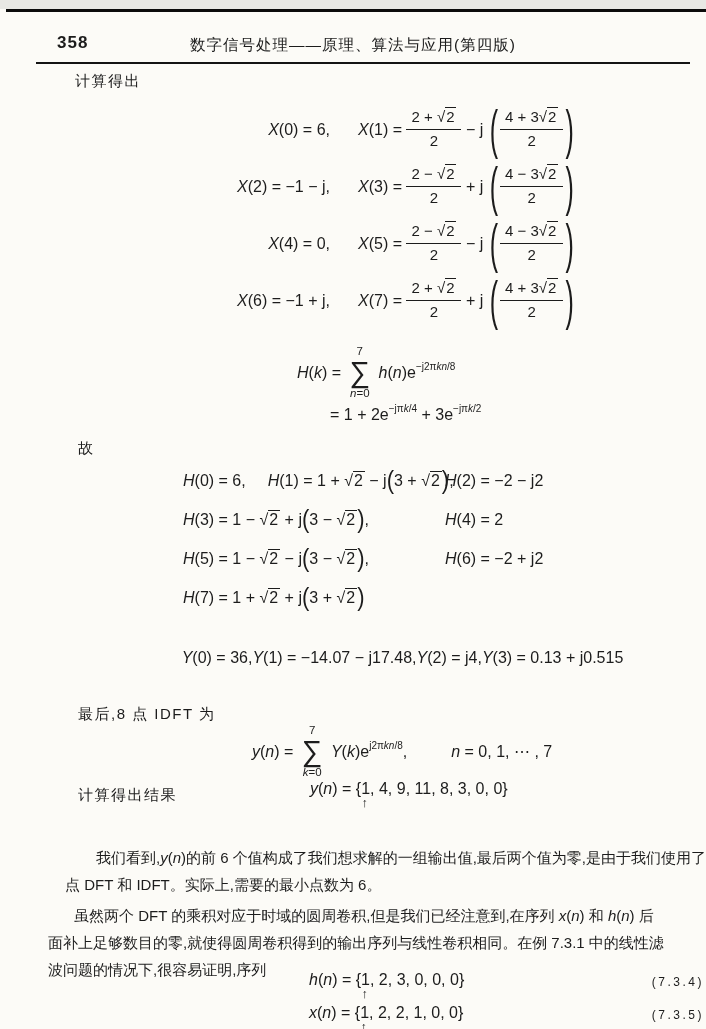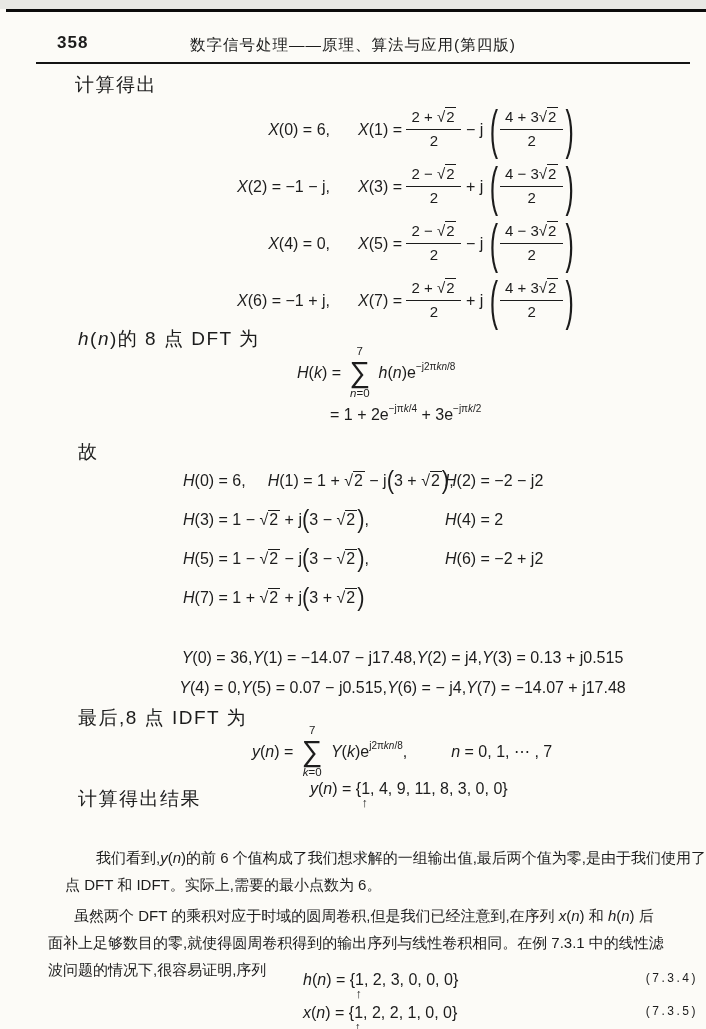--- a/index.html
+++ b/index.html
@@ -13,21 +13,21 @@
     font-family:Liberation Sans, sans-serif;
     font-size:16px; overflow:hidden;
   }
   .abs{position:absolute;}
   
   .top-edge{position:absolute; top:0; left:6px; width:700px; height:3px; background:#0c0c0c;}
   .page-num{position:absolute; top:24px; left:57px; font-size:17px; font-weight:600; letter-spacing:1px;}
   .header-title{position:absolute; top:26px; left:0; right:0; text-align:center; font-size:15.5px; letter-spacing:1px;}
   .header-rule{position:absolute; top:53px; left:36px; width:654px; height:2px; background:var(--rule);}
   
-  .cn{font-size:19px; letter-spacing:1.5px; white-space:pre;}
+  .cn{font-size:15px; letter-spacing:1.5px; white-space:pre;}
   
   .tline{white-space:pre;}
   
   .mline{display:flex; align-items:center; white-space:pre;}
   
   .m-t,.m-i{white-space:pre;}
   .m-i{font-style:italic;}
   .m-sp{display:inline-block;}
   .m-sup{position:relative; top:-0.6em; font-size:10px; white-space:pre;}
   .m-frac{display:inline-block; vertical-align:middle; text-align:center; font-size:15px; line-height:1.25;}
@@ -52,21 +52,21 @@
   .xc1{width:270px; display:flex; justify-content:flex-end; align-items:center; white-space:pre;}
   .xc2{margin-left:28px; display:flex; align-items:center; white-space:pre;}
   .hkblock{left:297px; top:337px;}
   .hk2{margin-left:33px; margin-top:6px;}
   .hblock{left:60px; top:452px; width:640px;}
   .hrow{position:relative; height:39px; display:flex; align-items:center;}
   .hc1{margin-left:123px; display:flex; align-items:center; white-space:pre;}
   .hc2{position:absolute; left:385px; top:50%; transform:translateY(-50%); white-space:pre;}
   .yrow{display:flex; justify-content:center; left:140px; width:525px;}
   .ysum{left:252px; top:716px;}
-  .beq{left:58px; width:640px; display:flex; align-items:flex-start;}
+  .beq{left:64px; width:640px; display:flex; align-items:flex-end;}
   .beq .eq{margin-left:245px;}
   .beq .eqno{margin-left:auto; font-size:12px; letter-spacing:2.5px;}
   .para{line-height:27px; font-size:15px;}
   .pline{white-space:pre;}
   .p1{left:65px; top:835px; width:640px;}
   .p2{left:48px; top:893px; width:658px;}
   .indent1{padding-left:31px;}
   .indent2{padding-left:26px;}
 </style>
 </head>
@@ -93,21 +93,20 @@
     <div class="xrow">
       <span class="xc1"><span class="m-i">X</span><span class="m-t">(4) = 0,</span></span>
       <span class="xc2"><span class="m-i">X</span><span class="m-t">(5) = </span><span class="m-frac"><span class="m-num"><span class="m-t">2 − </span><span class="m-sqrt"><span class="m-rsign">√</span><span class="m-rd">2</span></span></span><span class="m-den"><span class="m-t">2</span></span></span><span class="m-t"> − j </span><span class="m-paren"><span class="m-pl big">(</span><span class="m-pc" style="white-space: pre;"><span class="m-frac"><span class="m-num"><span class="m-t">4 − 3</span><span class="m-sqrt"><span class="m-rsign">√</span><span class="m-rd">2</span></span></span><span class="m-den"><span class="m-t">2</span></span></span></span><span class="m-pr big">)</span></span></span>
     </div>
     <div class="xrow">
       <span class="xc1"><span class="m-i">X</span><span class="m-t">(6) = −1 + j,</span></span>
       <span class="xc2"><span class="m-i">X</span><span class="m-t">(7) = </span><span class="m-frac"><span class="m-num"><span class="m-t">2 + </span><span class="m-sqrt"><span class="m-rsign">√</span><span class="m-rd">2</span></span></span><span class="m-den"><span class="m-t">2</span></span></span><span class="m-t"> + j </span><span class="m-paren"><span class="m-pl big">(</span><span class="m-pc" style="white-space: pre;"><span class="m-frac"><span class="m-num"><span class="m-t">4 + 3</span><span class="m-sqrt"><span class="m-rsign">√</span><span class="m-rd">2</span></span></span><span class="m-den"><span class="m-t">2</span></span></span></span><span class="m-pr big">)</span></span></span>
     </div>
   </div>
 
-  <div class="abs cn" style="left:78px; top:317px;"><span class="m-i">h</span><span class="m-t">(</span><span class="m-i">n</span><span class="m-t">)的 8 点 DFT 为</span></div>
 
   <div class="abs hkblock">
     <div class="mline"><span class="m-i">H</span><span class="m-t">(</span><span class="m-i">k</span><span class="m-t">) = </span><span class="m-sum"><span class="m-sumtop">7</span><span class="m-sumsig">∑</span><span class="m-sumbot"><span class="m-i">n</span><span class="m-t">=0</span></span></span><span class="m-t"> </span><span class="m-i">h</span><span class="m-t">(</span><span class="m-i">n</span><span class="m-t">)e</span><span class="m-sup"><span class="m-t">−j2π</span><span class="m-i">kn</span><span class="m-t">/8</span></span></div>
     <div class="mline hk2"><span class="m-t">= 1 + 2e</span><span class="m-sup"><span class="m-t">−jπ</span><span class="m-i">k</span><span class="m-t">/4</span></span><span class="m-t"> + 3e</span><span class="m-sup"><span class="m-t">−jπ</span><span class="m-i">k</span><span class="m-t">/2</span></span></div>
   </div>
 
   <div class="abs cn" style="left:78px; top:430px;">故</div>
 
   <div class="abs hblock">
     <div class="hrow">
@@ -128,26 +127,20 @@
     </div>
   </div>
 
 
   <div class="abs yrow" style="top:640px;">
     <span class="tline"><span class="m-i">Y</span><span class="m-t">(0) = 36,</span></span>
     <span class="tline"><span class="m-i">Y</span><span class="m-t">(1) = −14.07 − j17.48,</span></span>
     <span class="tline"><span class="m-i">Y</span><span class="m-t">(2) = j4,</span></span>
     <span class="tline"><span class="m-i">Y</span><span class="m-t">(3) = 0.13 + j0.515</span></span>
   </div>
-  <div class="abs yrow" style="top:670px;">
-    <span class="tline"><span class="m-i">Y</span><span class="m-t">(4) = 0,</span></span>
-    <span class="tline"><span class="m-i">Y</span><span class="m-t">(5) = 0.07 − j0.515,</span></span>
-    <span class="tline"><span class="m-i">Y</span><span class="m-t">(6) = − j4,</span></span>
-    <span class="tline"><span class="m-i">Y</span><span class="m-t">(7) = −14.07 + j17.48</span></span>
-  </div>
 
   <div class="abs cn" style="left:78px; top:696px;">最后,8 点 IDFT 为</div>
 
   <div class="abs ysum mline"><span class="m-i">y</span><span class="m-t">(</span><span class="m-i">n</span><span class="m-t">) = </span><span class="m-sum"><span class="m-sumtop">7</span><span class="m-sumsig">∑</span><span class="m-sumbot"><span class="m-i">k</span><span class="m-t">=0</span></span></span><span class="m-t"> </span><span class="m-i">Y</span><span class="m-t">(</span><span class="m-i">k</span><span class="m-t">)e</span><span class="m-sup"><span class="m-t">j2π</span><span class="m-i">kn</span><span class="m-t">/8</span></span><span class="m-t">,</span><span class="m-sp" style="width: 44px;"></span><span class="m-i">n</span><span class="m-t"> = 0, 1, ⋯ , 7</span></div>
 
   <div class="abs cn" style="left:78px; top:777px;">计算得出结果</div>
 
   <div class="abs tline" style="left:310px; top:771px;"><span class="m-i">y</span><span class="m-t">(</span><span class="m-i">n</span><span class="m-t">) = {</span><span class="m-mark">1<span class="m-ar">↑</span></span><span class="m-t">, 4, 9, 11, 8, 3, 0, 0}</span></div>
 
   <div class="abs para p1">

